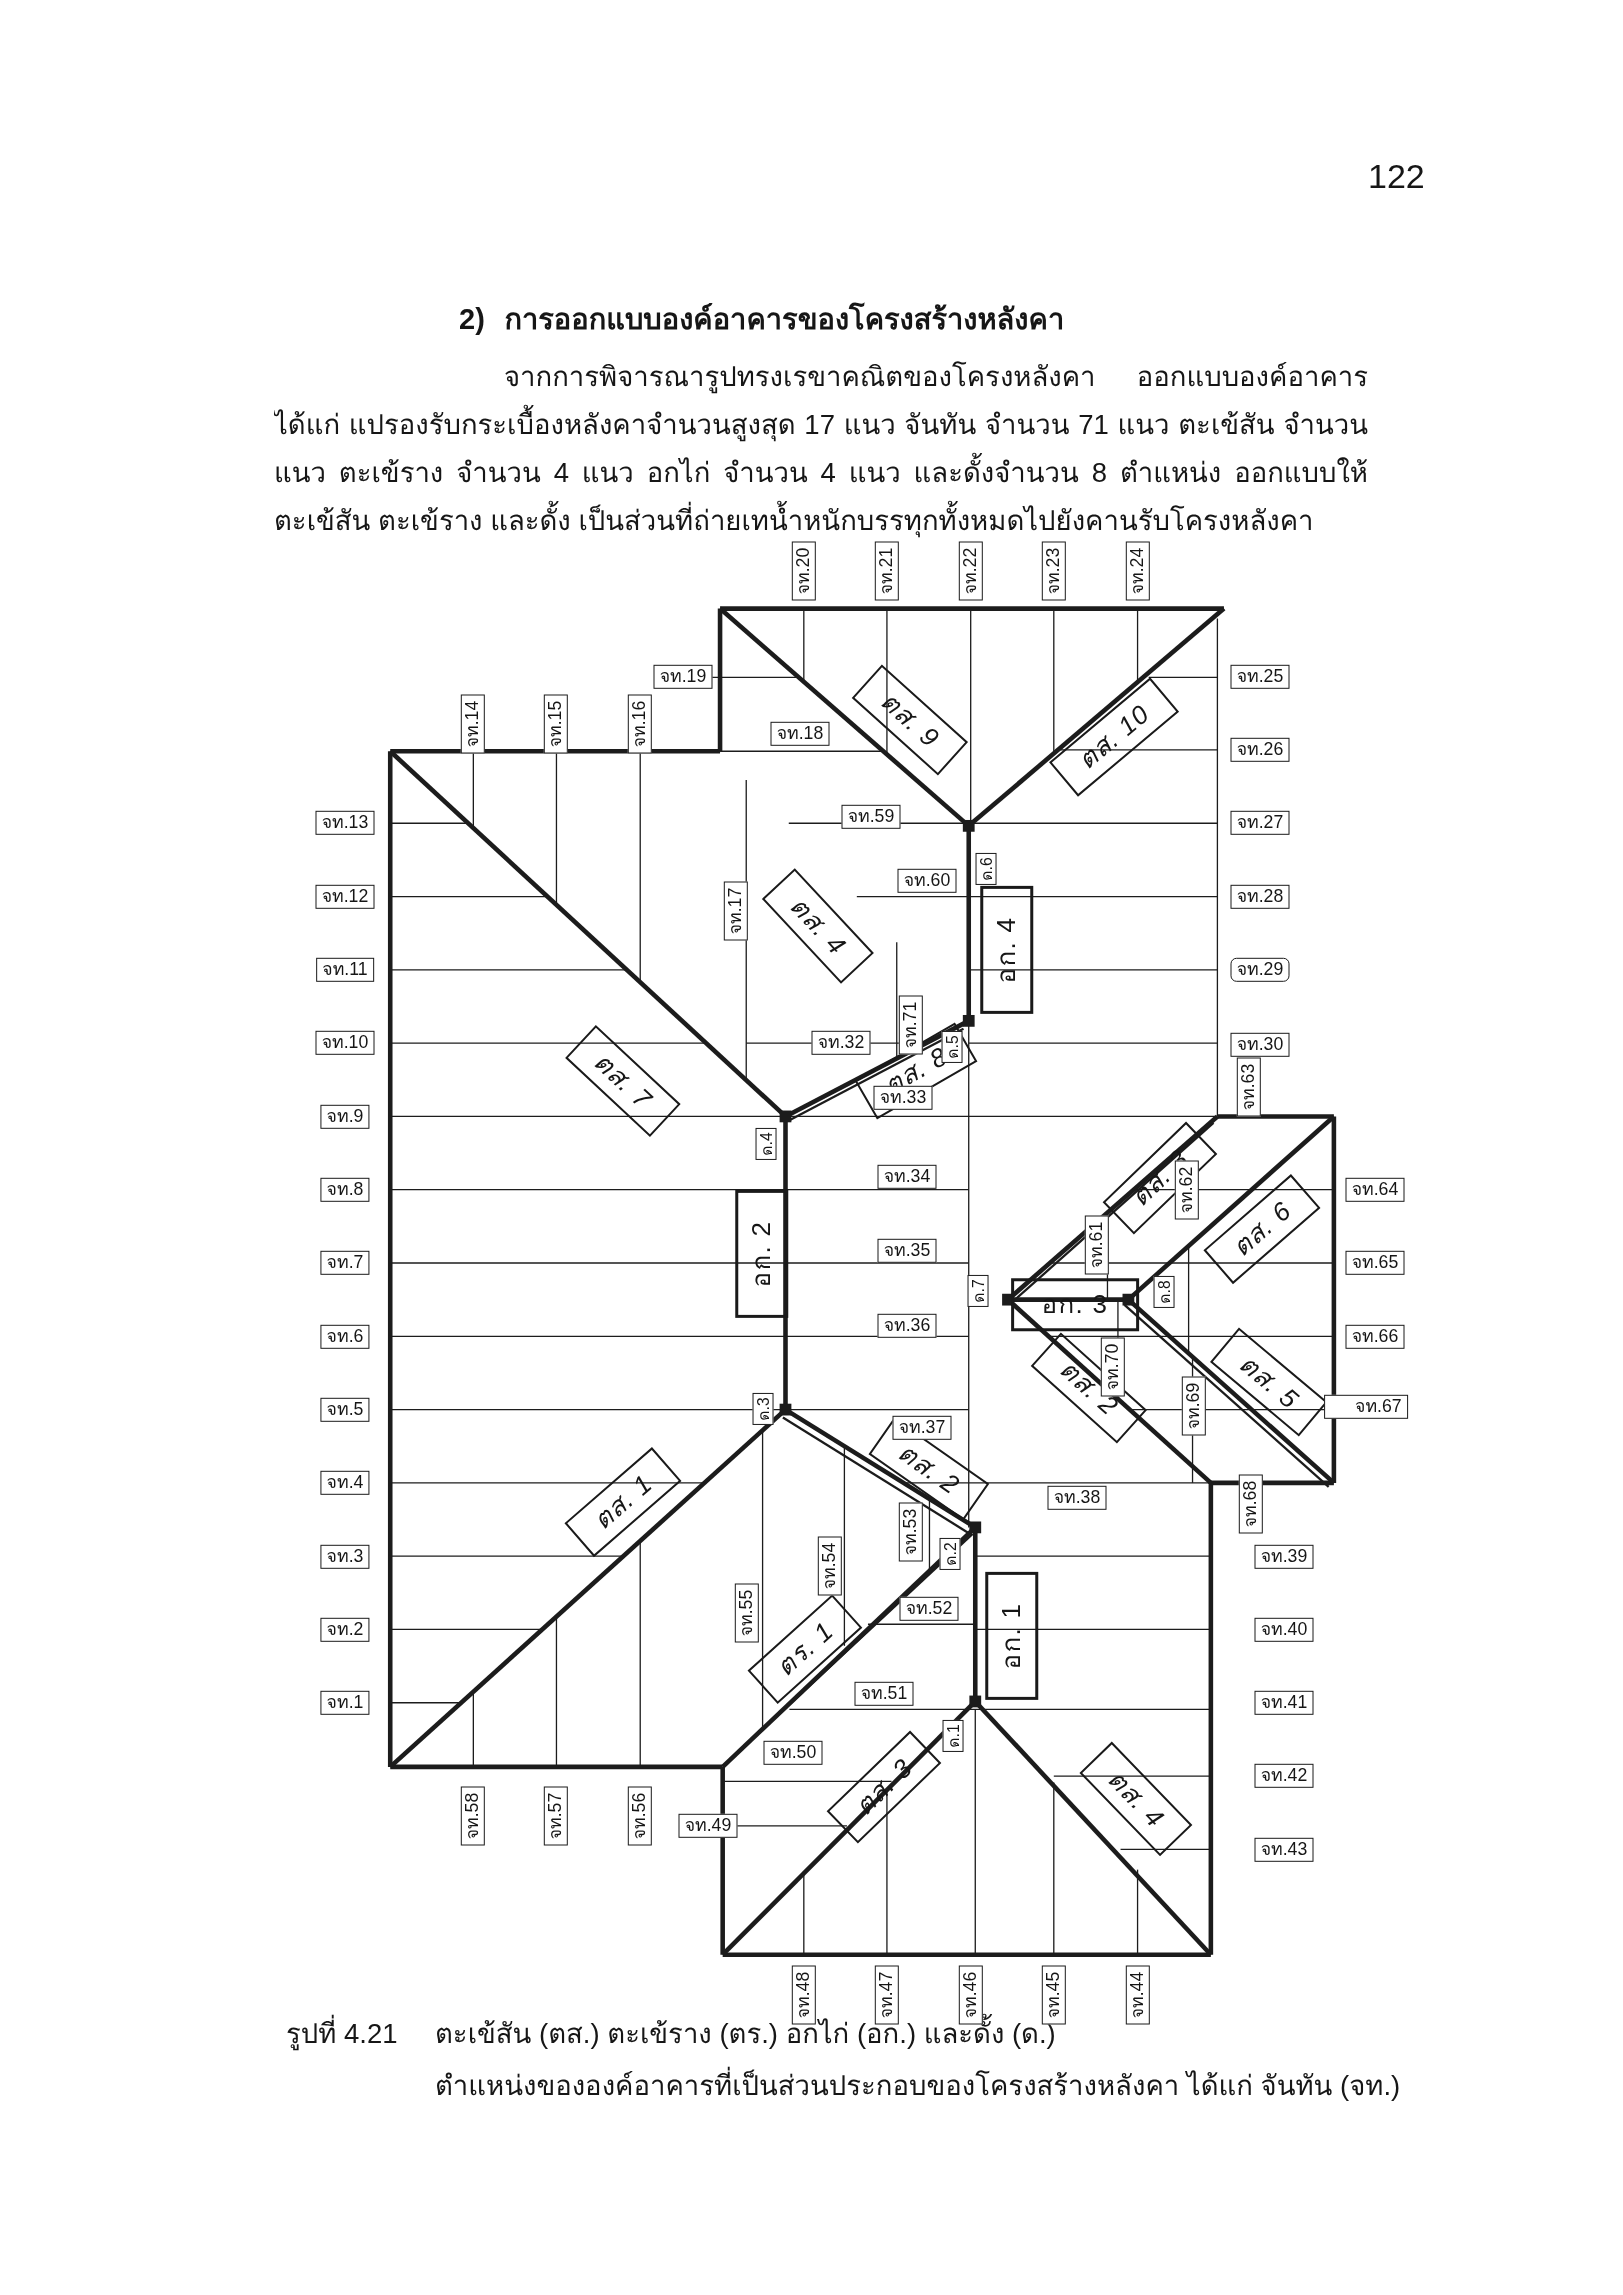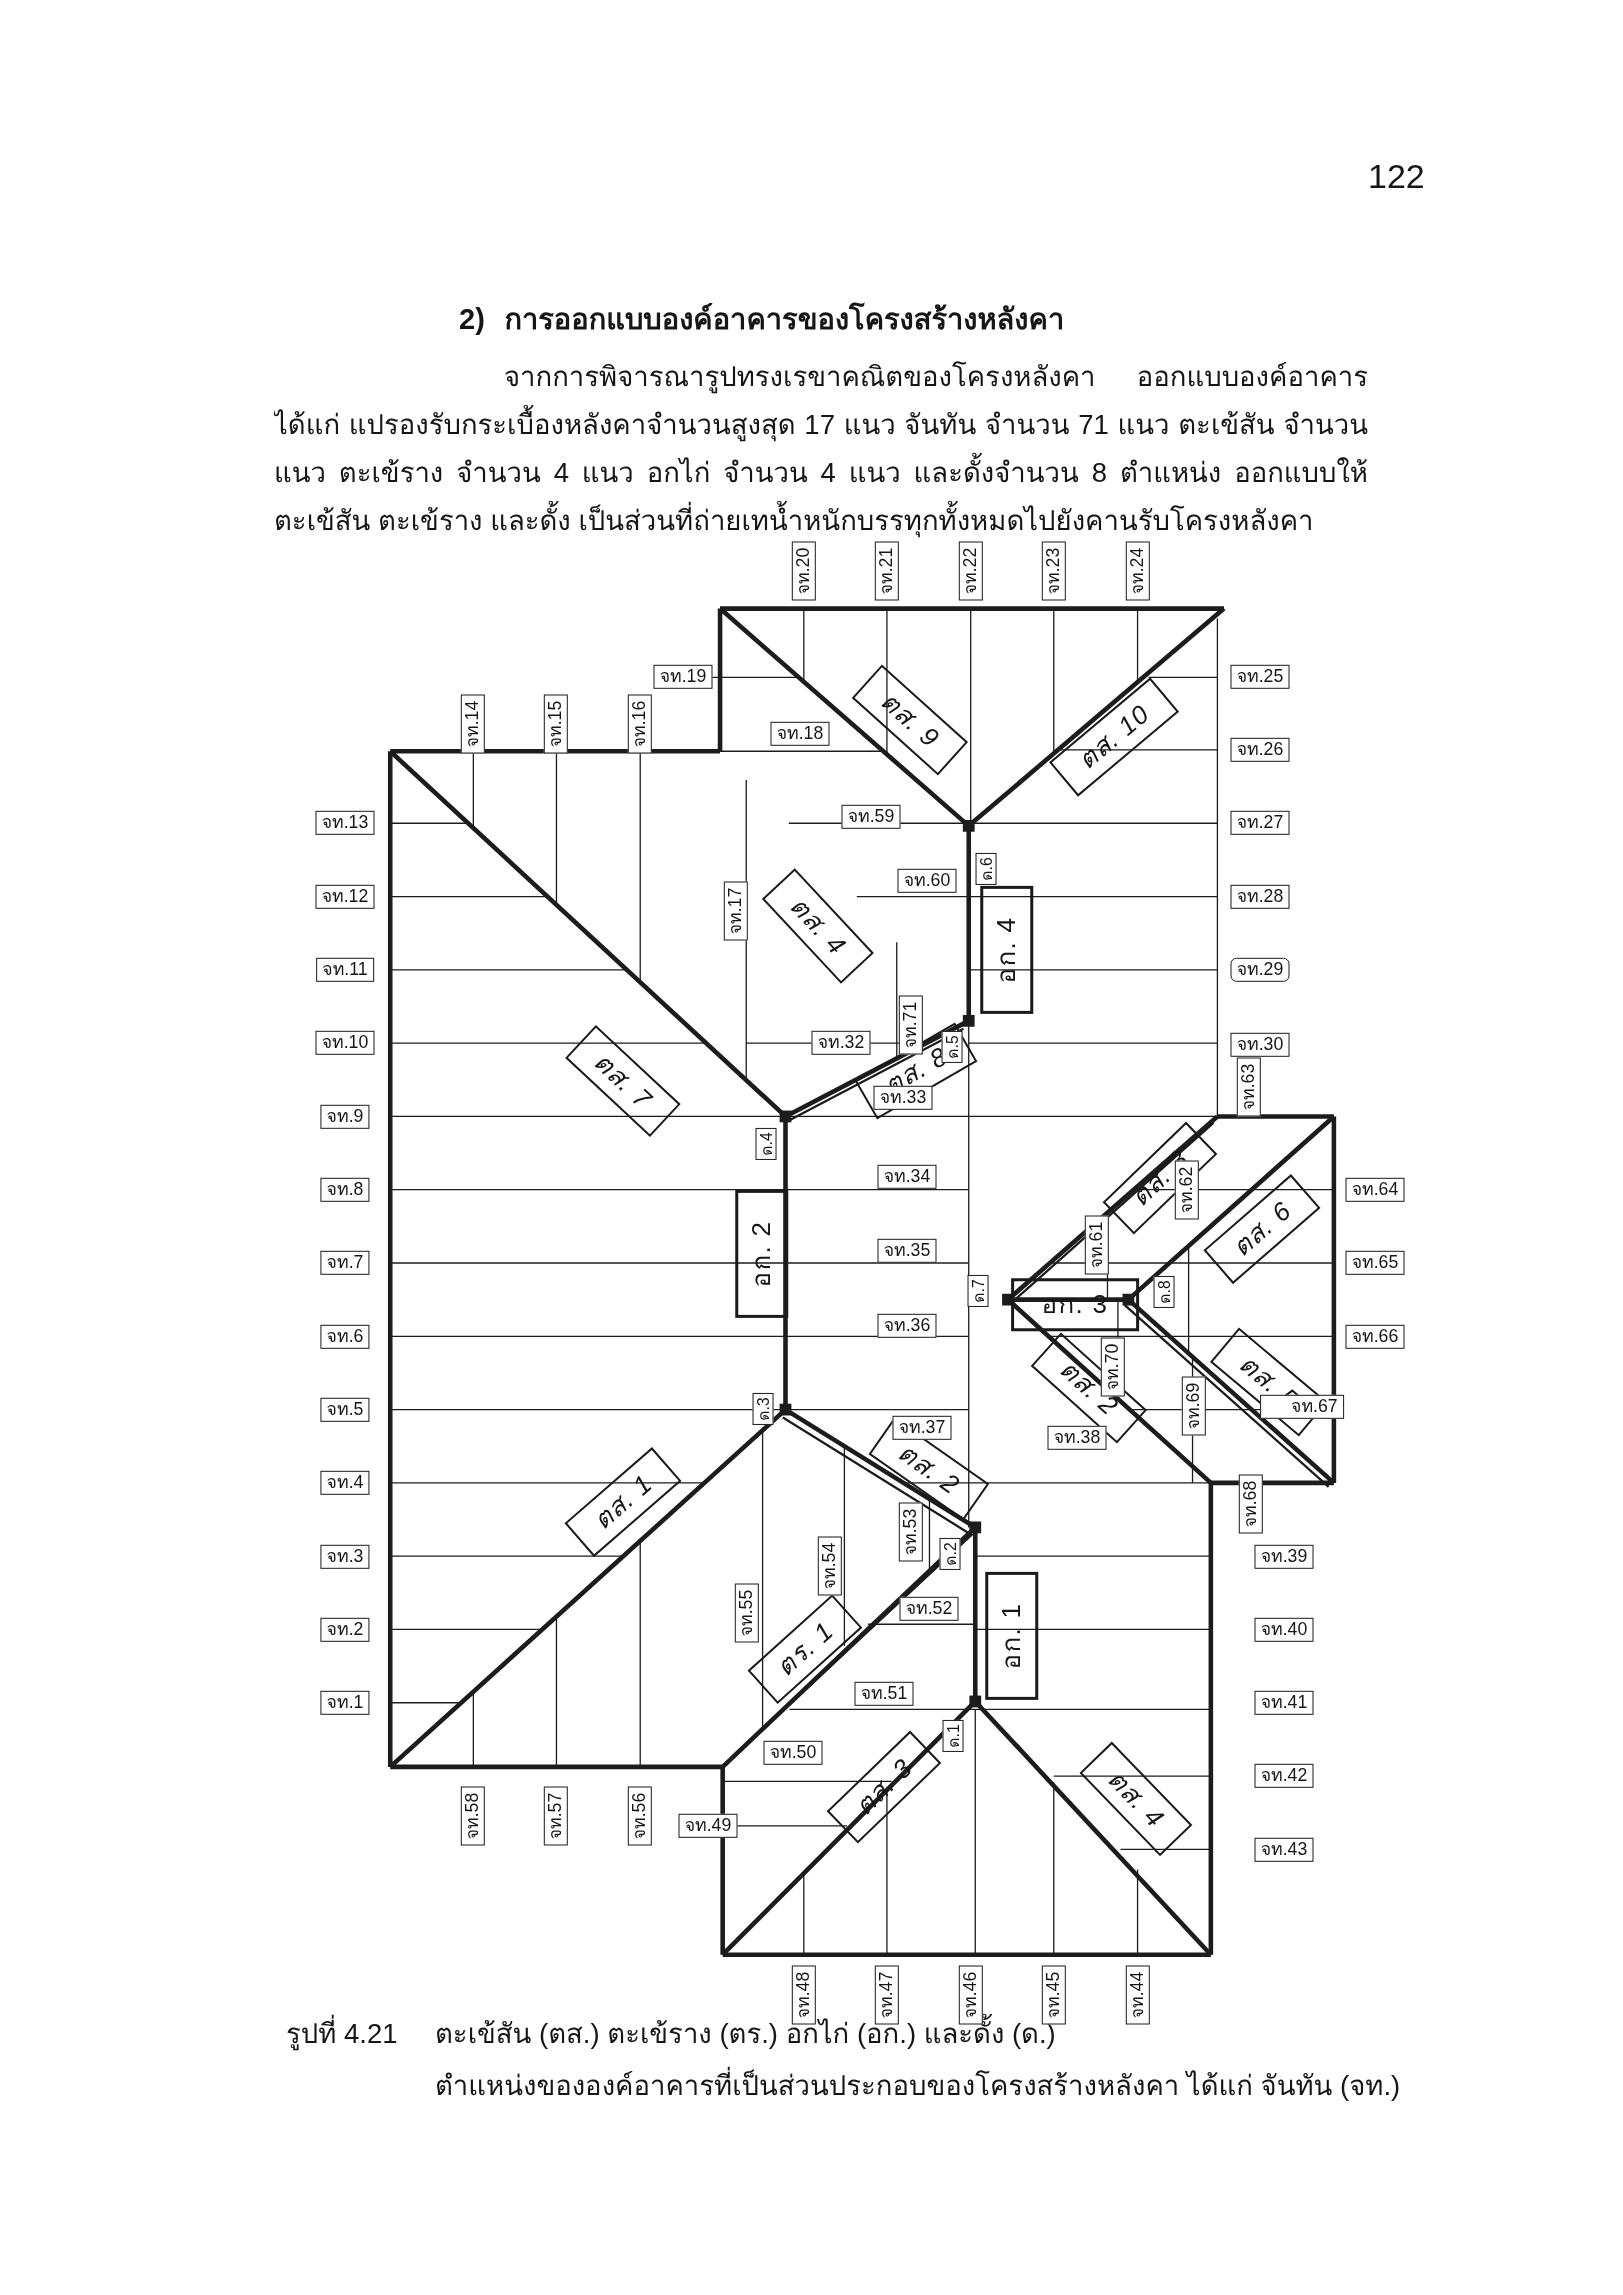--- a/index.html
+++ b/index.html
@@ -188,21 +188,21 @@
       <div class="lbl " style="left: 1260px; top: 677px; transform: translate(-50%, -50%) rotate(0deg);">จท.25</div>
       <div class="lbl " style="left: 1260px; top: 750px; transform: translate(-50%, -50%) rotate(0deg);">จท.26</div>
       <div class="lbl " style="left: 1260px; top: 823px; transform: translate(-50%, -50%) rotate(0deg);">จท.27</div>
       <div class="lbl " style="left: 1260px; top: 897px; transform: translate(-50%, -50%) rotate(0deg);">จท.28</div>
       <div class="lbl " style="left: 1260px; top: 970px; transform: translate(-50%, -50%) rotate(0deg); border-radius: 6px;">จท.29</div>
       <div class="lbl " style="left: 1260px; top: 1045px; transform: translate(-50%, -50%) rotate(0deg);">จท.30</div>
       <div class="lbl v" style="left: 1249px; top: 1087px; transform: translate(-50%, -50%) rotate(-90deg);">จท.63</div>
       <div class="lbl " style="left: 1375px; top: 1190px; transform: translate(-50%, -50%) rotate(0deg);">จท.64</div>
       <div class="lbl " style="left: 1375px; top: 1263px; transform: translate(-50%, -50%) rotate(0deg);">จท.65</div>
       <div class="lbl " style="left: 1375px; top: 1337px; transform: translate(-50%, -50%) rotate(0deg);">จท.66</div>
-      <div class="lbl " style="left: 1302px; top: 1407px; transform: translate(-50%, -50%) rotate(0deg); padding-left: 30px;">จท.67</div>
+      <div class="lbl " style="left: 1366px; top: 1407px; transform: translate(-50%, -50%) rotate(0deg); padding-left: 30px;">จท.67</div>
       <div class="lbl v" style="left: 1251px; top: 1504px; transform: translate(-50%, -50%) rotate(-90deg);">จท.68</div>
       <div class="lbl " style="left: 1284px; top: 1557px; transform: translate(-50%, -50%) rotate(0deg);">จท.39</div>
       <div class="lbl " style="left: 1284px; top: 1630px; transform: translate(-50%, -50%) rotate(0deg);">จท.40</div>
       <div class="lbl " style="left: 1284px; top: 1703px; transform: translate(-50%, -50%) rotate(0deg);">จท.41</div>
       <div class="lbl " style="left: 1284px; top: 1776px; transform: translate(-50%, -50%) rotate(0deg);">จท.42</div>
       <div class="lbl " style="left: 1284px; top: 1850px; transform: translate(-50%, -50%) rotate(0deg);">จท.43</div>
       <div class="lbl v" style="left: 1138px; top: 1995px; transform: translate(-50%, -50%) rotate(-90deg);">จท.44</div>
       <div class="lbl v" style="left: 1054px; top: 1995px; transform: translate(-50%, -50%) rotate(-90deg);">จท.45</div>
       <div class="lbl v" style="left: 971px; top: 1995px; transform: translate(-50%, -50%) rotate(-90deg);">จท.46</div>
       <div class="lbl v" style="left: 887px; top: 1995px; transform: translate(-50%, -50%) rotate(-90deg);">จท.47</div>
@@ -220,21 +220,21 @@
       <div class="lbl " style="left: 871px; top: 817px; transform: translate(-50%, -50%) rotate(0deg);">จท.59</div>
       <div class="lbl " style="left: 927px; top: 881px; transform: translate(-50%, -50%) rotate(0deg);">จท.60</div>
       <div class="lbl v" style="left: 736px; top: 911px; transform: translate(-50%, -50%) rotate(-90deg);">จท.17</div>
       <div class="lbl v" style="left: 911px; top: 1025px; transform: translate(-50%, -50%) rotate(-90deg);">จท.71</div>
       <div class="lbl " style="left: 841px; top: 1043px; transform: translate(-50%, -50%) rotate(0deg);">จท.32</div>
       <div class="lbl " style="left: 903px; top: 1098px; transform: translate(-50%, -50%) rotate(0deg);">จท.33</div>
       <div class="lbl " style="left: 907px; top: 1177px; transform: translate(-50%, -50%) rotate(0deg);">จท.34</div>
       <div class="lbl " style="left: 907px; top: 1251px; transform: translate(-50%, -50%) rotate(0deg);">จท.35</div>
       <div class="lbl " style="left: 907px; top: 1326px; transform: translate(-50%, -50%) rotate(0deg);">จท.36</div>
       <div class="lbl " style="left: 922px; top: 1428px; transform: translate(-50%, -50%) rotate(0deg);">จท.37</div>
-      <div class="lbl " style="left: 1077px; top: 1438px; transform: translate(-50%, -50%) rotate(0deg);">จท.38</div>
+      <div class="lbl " style="left: 1077px; top: 1498px; transform: translate(-50%, -50%) rotate(0deg);">จท.38</div>
       <div class="lbl v" style="left: 1097px; top: 1245px; transform: translate(-50%, -50%) rotate(-90deg);">จท.61</div>
       <div class="lbl v" style="left: 1187px; top: 1190px; transform: translate(-50%, -50%) rotate(-90deg);">จท.62</div>
       <div class="lbl v" style="left: 1113px; top: 1367px; transform: translate(-50%, -50%) rotate(-90deg);">จท.70</div>
       <div class="lbl v" style="left: 1194px; top: 1406px; transform: translate(-50%, -50%) rotate(-90deg);">จท.69</div>
       <div class="lbl d" style="left: 910px; top: 720px; transform: translate(-50%, -50%) rotate(42deg);">ตส. 9</div>
       <div class="lbl d" style="left: 1114px; top: 737px; transform: translate(-50%, -50%) rotate(-40deg);">ตส. 10</div>
       <div class="lbl d" style="left: 623px; top: 1081px; transform: translate(-50%, -50%) rotate(43deg);">ตส. 7</div>
       <div class="lbl d" style="left: 818px; top: 926px; transform: translate(-50%, -50%) rotate(47deg);">ตส. 4</div>
       <div class="lbl d" style="left: 916px; top: 1071px; transform: translate(-50%, -50%) rotate(-30deg);">ตส. 8</div>
       <div class="lbl d" style="left: 1160px; top: 1178px; transform: translate(-50%, -50%) rotate(-44deg);">ตส. 3</div>

